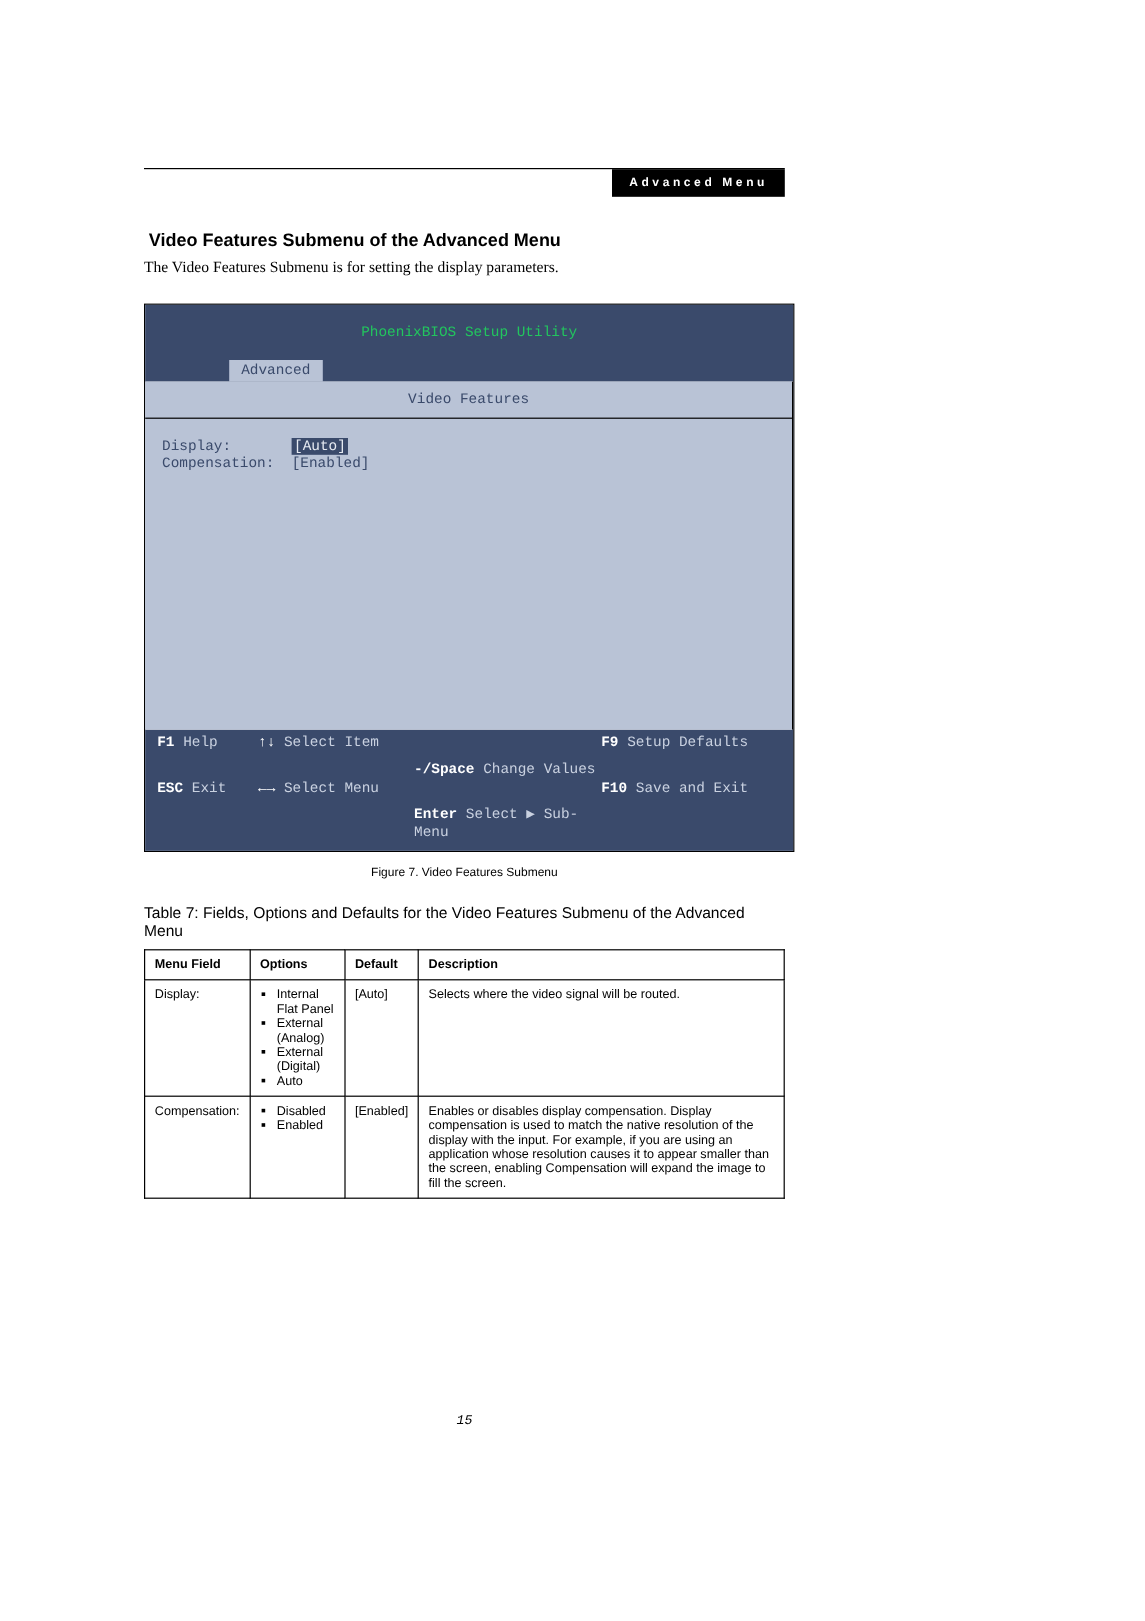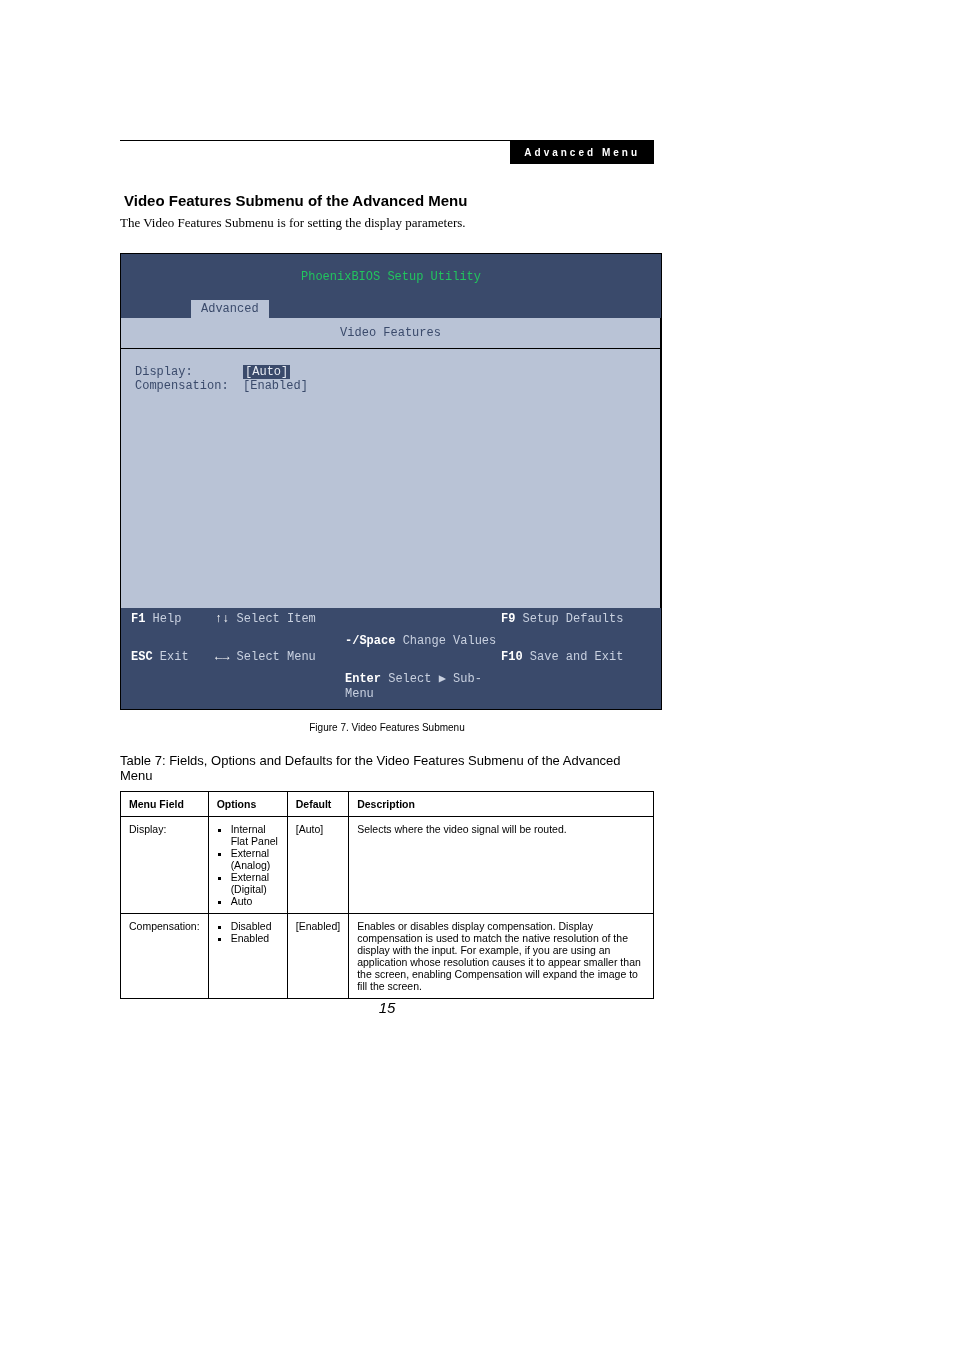--- a/index.html
+++ b/index.html
@@ -148,22 +148,24 @@
     font-weight: bold;
   }
   .opt-list {
     margin: 0;
     padding-left: 14px;
     list-style-type: square;
   }
   .opt-list li { margin: 0; }
   .page-number {
     text-align: center;
-    font-size: 15px;
+    font-size: 11px;
     font-style: italic;
+    margin-top: 180px;
+    font-family: Liberation Mono, monospace;
   }
 </style>
 </head>
 <body>
 
 <div class="page">
   <div class="top-rule"></div>
   <div class="top-bar">
     <div class="top-tag">Advanced Menu</div>
   </div>

